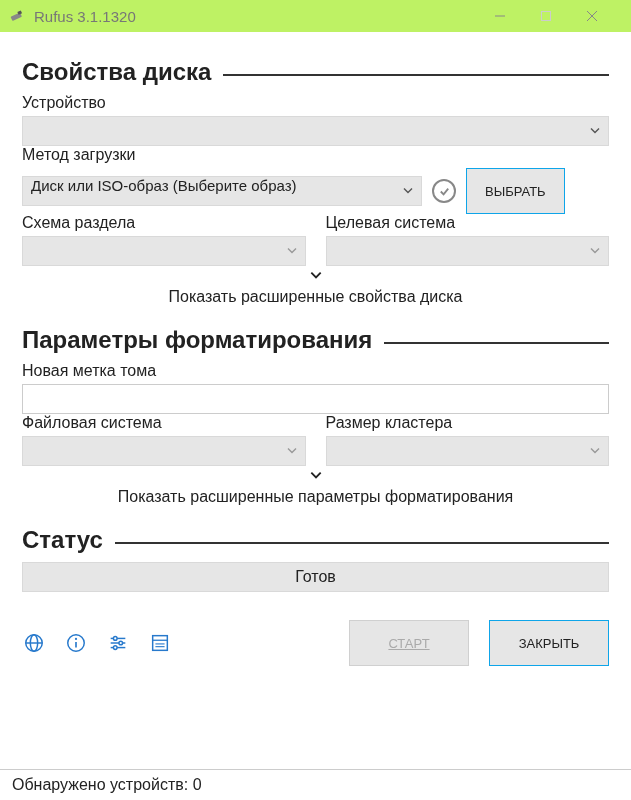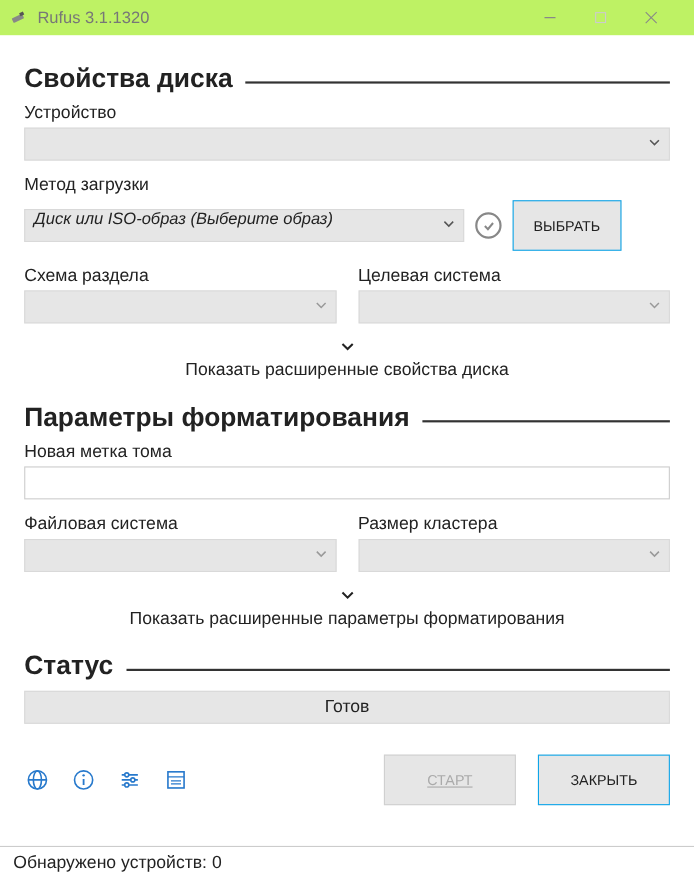--- a/index.html
+++ b/index.html
@@ -34,27 +34,27 @@
   .content { padding: 6px 22px 0 22px; flex: 1; overflow: hidden; }
   .section-header {
     display: flex; align-items: center; gap: 12px;
     margin-top: 20px; margin-bottom: 8px;
   }
   .section-header h2 { font-size: 24px; font-weight: 600; color: #222; white-space: nowrap; }
   .section-header .rule { flex: 1; height: 0; border-top: 2px solid #333; position: relative; top: 3px; }
   .field-label { font-size: 16px; color: #222; margin-bottom: 4px; display: block; }
   .row { display: flex; gap: 20px; }
   .col { flex: 1; display: flex; flex-direction: column; }
-  .group { margin-bottom: 14px; }
+  .group { }
   
   .select, .input {
     width: 100%; height: 30px; background: #e6e6e6; border: 1px solid #d9d9d9;
     font-size: 15px; padding: 0 8px; color: #222;
   }
-  .select-wrap { position: relative; font-style: italic; }
+  .select-wrap { position: relative; }
   .select-wrap .chev {
     position: absolute; right: 8px; top: 50%; transform: translateY(-50%);
     pointer-events: none; color: #555;
   }
   .select.disabled, .input.disabled { color: #888; }
   .btn {
     height: 46px; background: #e6e6e6; border: 1px solid #0ea5e9;
     font-size: 13px; padding: 0 18px; color: #222; cursor: pointer;
     display: inline-flex; align-items: center; justify-content: center;
     white-space: nowrap;

